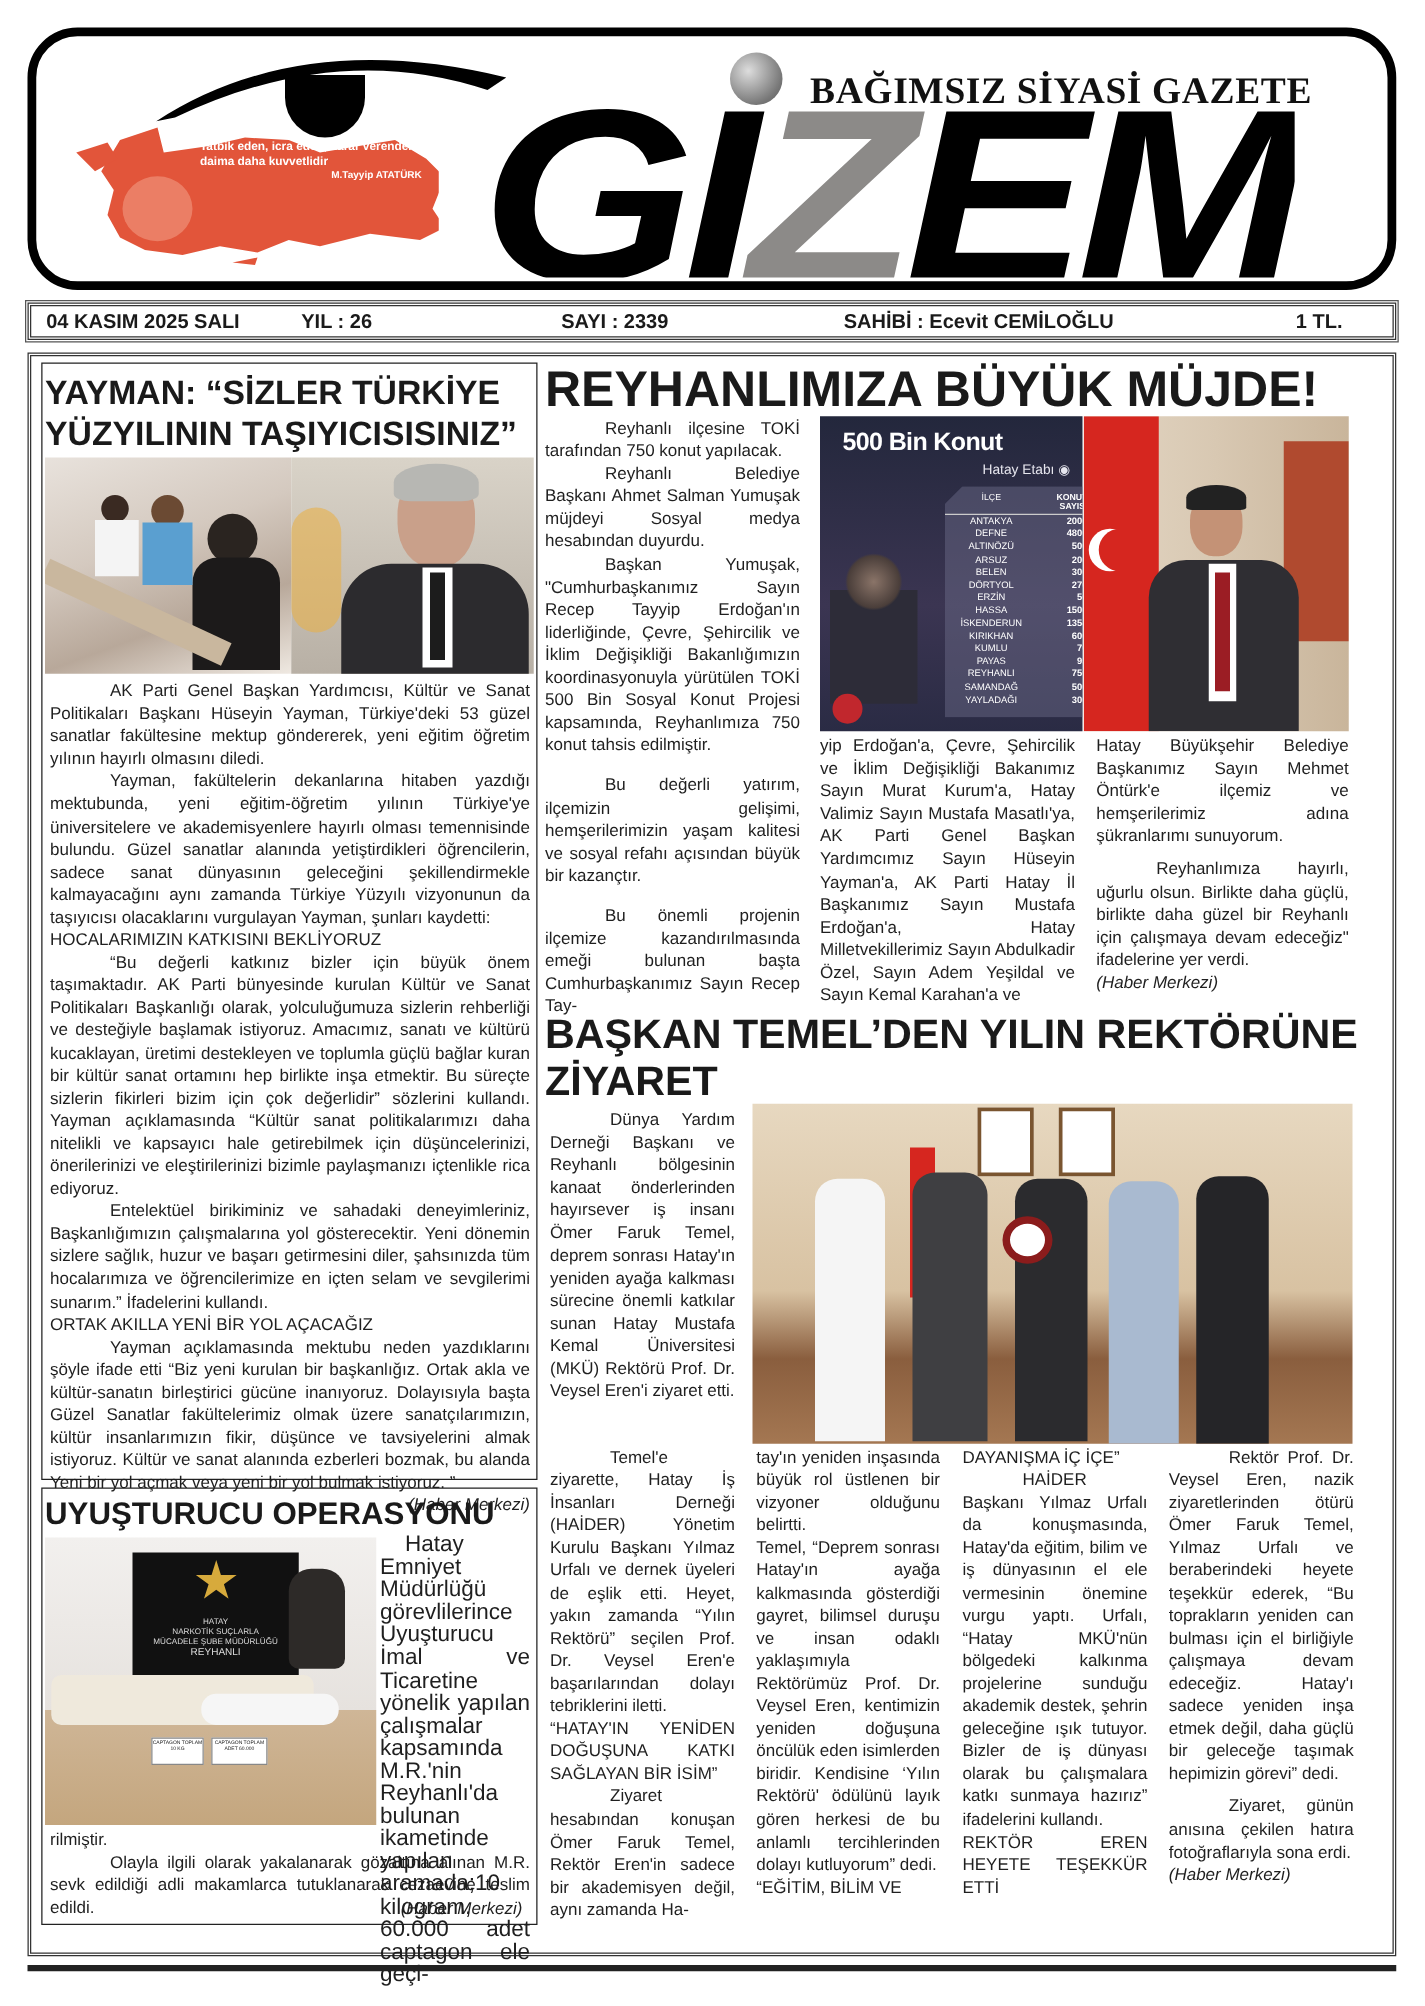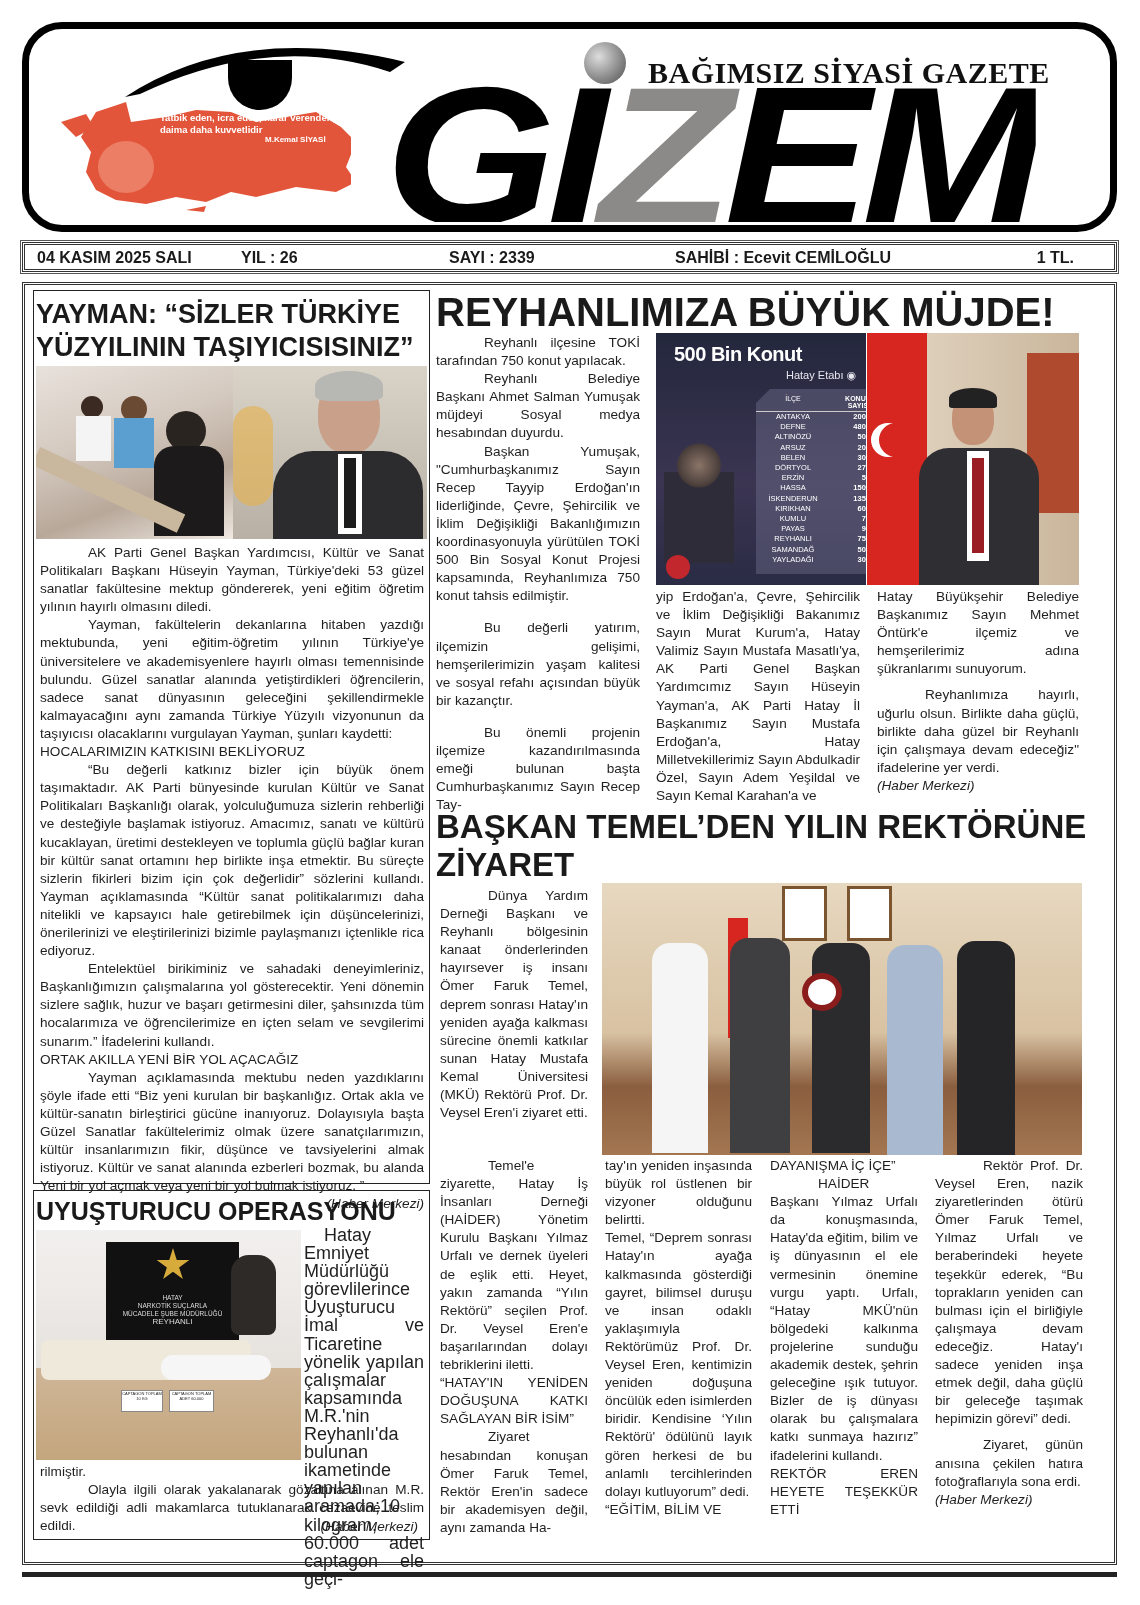--- a/index.html
+++ b/index.html
@@ -51,21 +51,21 @@
 <svg id="turkey-map" class="abs" viewBox="0 0 295 130">
   <path d="M40 30 L70 20 L75 40 L110 35 L140 28 L175 30 L200 40 L230 35 L260 30 L285 45 L300 60 L290 85 L300 100 L280 110 L240 105 L200 115 L175 110 L150 120 L120 115 L90 122 L60 118 L40 108 L30 90 L35 70 L25 55 Z" fill="#e2553a"></path>
   <path d="M5 40 L30 32 L38 45 L20 55 Z" fill="#e2553a"></path>
   <ellipse cx="70" cy="85" rx="28" ry="26" fill="#f09078" opacity="0.7"></ellipse>
   <path d="M130 128 L150 124 L148 130 Z" fill="#e2553a"></path>
 </svg>
 <div id="quote1" class="abs">
     <div>Tatbik eden, icra eden, karar verenden;</div>
     <div>daima daha kuvvetlidir</div>
   </div>
-<div id="quote-author" class="abs">M.Kemal SİYASİ</div>
+<div id="quote-author" class="abs">M.Tayyip ATATÜRK</div>
 <div id="logo" class="abs"><span>G</span><span>İ</span><span class="grey">Z</span><span>EM</span></div>
 <div id="logo-ball" class="abs"></div>
 <div id="tagline" class="abs">BAĞIMSIZ SİYASİ GAZETE</div>
 
 <div id="infobar" class="abs">
   <span style="left:12px">04 KASIM 2025 SALI</span>
   <span style="left:216px">YIL : 26</span>
   <span style="left:424px">SAYI : 2339</span>
   <span style="left:650px">SAHİBİ : Ecevit CEMİLOĞLU</span>
   <span style="right:40px">1 TL.</span>

